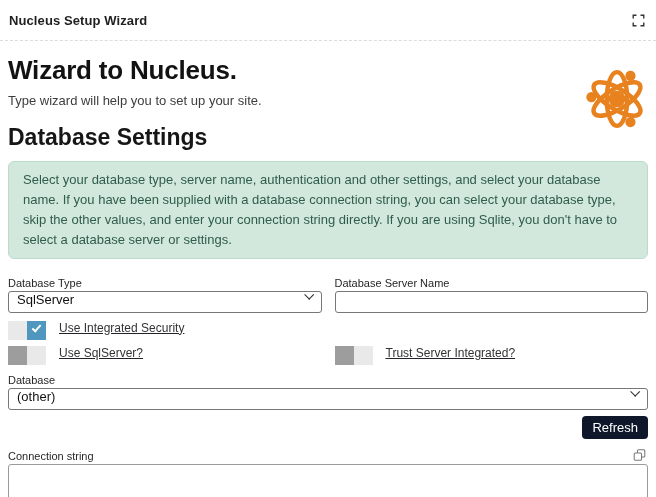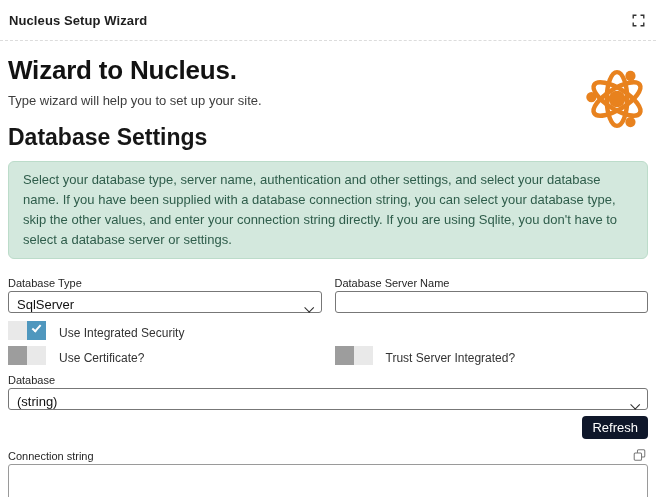--- a/index.html
+++ b/index.html
@@ -36,25 +36,25 @@
   
   .grid2 { display:grid; grid-template-columns: 1fr 1fr; column-gap: 13px; }
   .row1 { margin-top: 18px; }
   .f-label { display:block; font-size: 11px; color: #262626; margin-bottom: 2px; }
   .control {
     width: 100%; height: 22px;
     border: 1px solid #777; border-radius: 3px;
     background: #fff; font-size: 13px; color:#111;
     font-family: "Liberation Sans", sans-serif;
   }
-  .select { display:flex; align-items:flex-end; justify-content:space-between; padding: 0 9px 0 8px; cursor:pointer; }
+  .select { display:flex; align-items:flex-start; justify-content:space-between; padding: 0 9px 0 8px; cursor:pointer; }
   .chev { width:7px; height:7px; border-right:1.6px solid #2b2b2b; border-bottom:1.6px solid #2b2b2b; transform:rotate(45deg) translateY(-1px); flex:0 0 auto; }
   input.control { padding: 0 6px; }
   
-  .toggle-row { display:flex; align-items:flex-end; margin-top: 8px; height: 19px; }
+  .toggle-row { display:flex; align-items:flex-start; margin-top: 8px; height: 19px; text-decoration: underline; }
   .toggle { width: 38px; height: 19px; background: #e9e9e9; position: relative; cursor: pointer; flex: 0 0 auto; }
   .toggle .handle { position:absolute; top:0; left:0; width:19px; height:19px; background:#9d9d9d; }
   .toggle.checked .handle { left:auto; right:0; background:#4f97be; }
   .toggle .check { display:none; }
   .toggle.checked .check { display:block; width:5px; height:9px; border-right:2px solid #fff; border-bottom:2px solid #fff; transform:rotate(42deg); margin:2px auto 0; }
   .toggle-label { margin-left: 13px; font-size: 12px; color: #333; }
   .toggle-grid { margin-top: 6px; }
   
   .db-field { margin-top: 9px; }
   .btn-row { display:flex; justify-content:flex-end; }
@@ -127,34 +127,34 @@
         </span>
     </div>
     <span class="toggle-label">Use Integrated Security</span>
   </div>
 
   <div class="grid2 toggle-grid">
     <div class="toggle-row" style="margin-top:0">
       <div class="toggle">
         <span class="handle"></span>
       </div>
-      <span class="toggle-label">Use Certificate?</span>
+      <span class="toggle-label">Use SqlServer?</span>
     </div>
     <div class="toggle-row" style="margin-top:0">
       <div class="toggle">
         <span class="handle"></span>
       </div>
       <span class="toggle-label">Trust Server Integrated?</span>
     </div>
   </div>
 
   <div class="db-field">
     <label class="f-label">Database</label>
     <div class="control select">
-      <span>(string)</span>
+      <span>(other)</span>
       <span class="chev"></span>
     </div>
   </div>
 
   <div class="btn-row">
     <button class="btn btn-refresh">Refresh</button>
   </div>
 
   <div class="cs-head">
     <label class="f-label" style="margin-bottom:0">Connection string</label>

